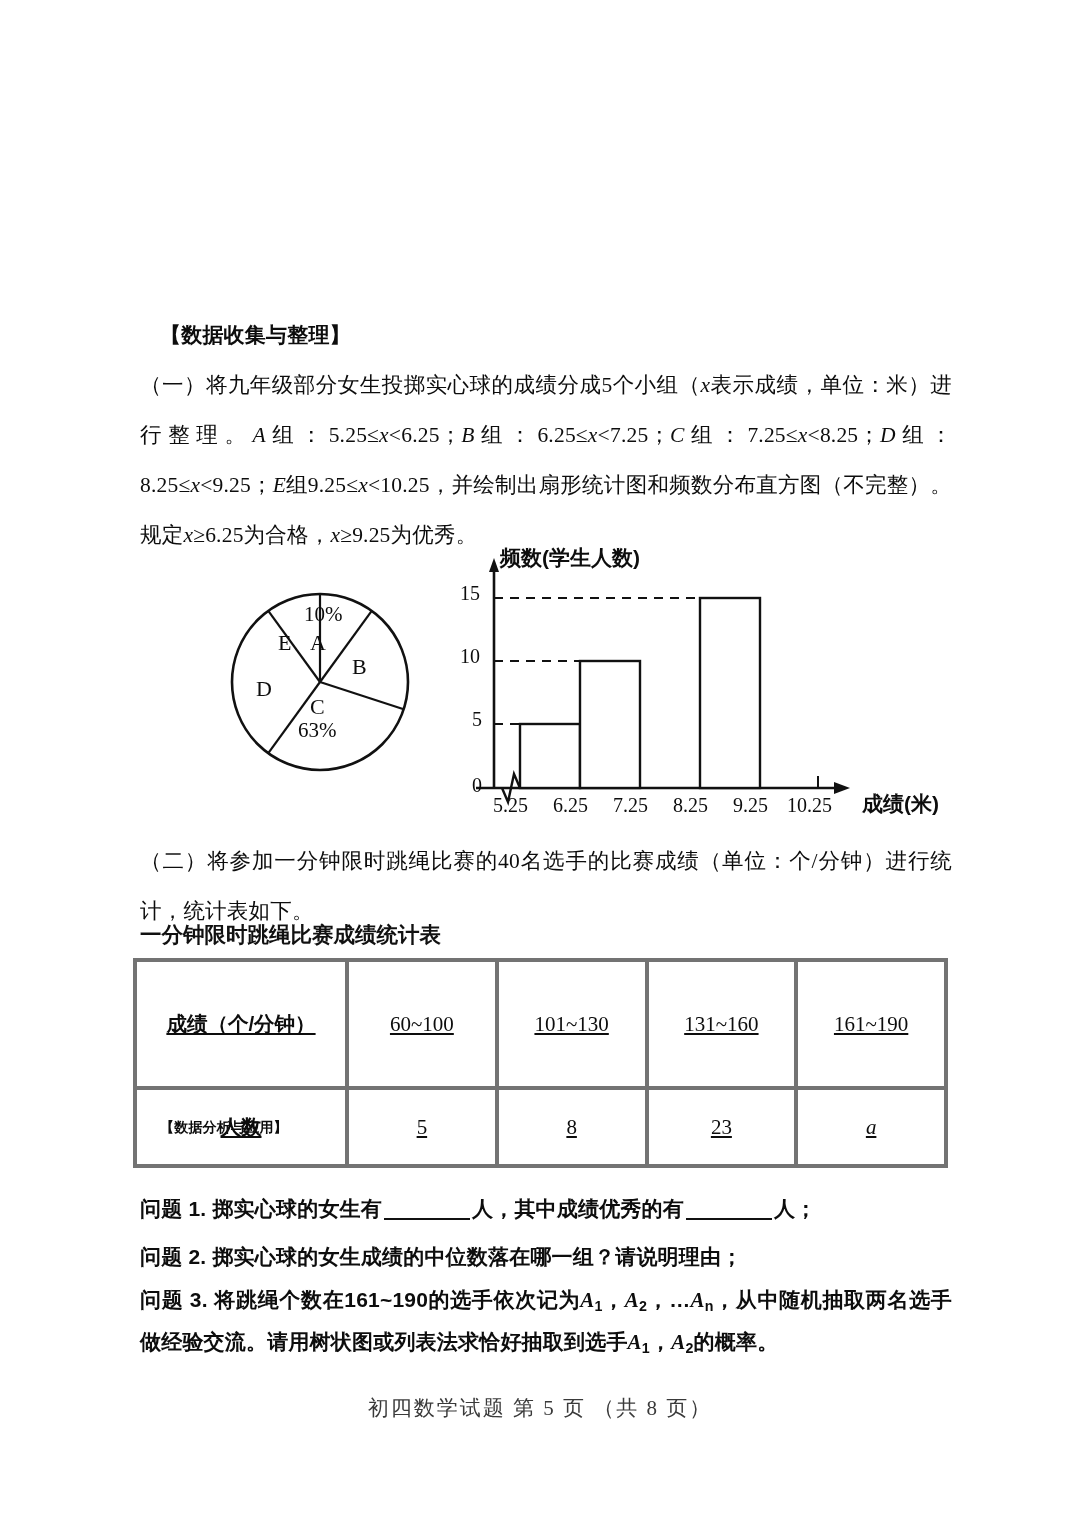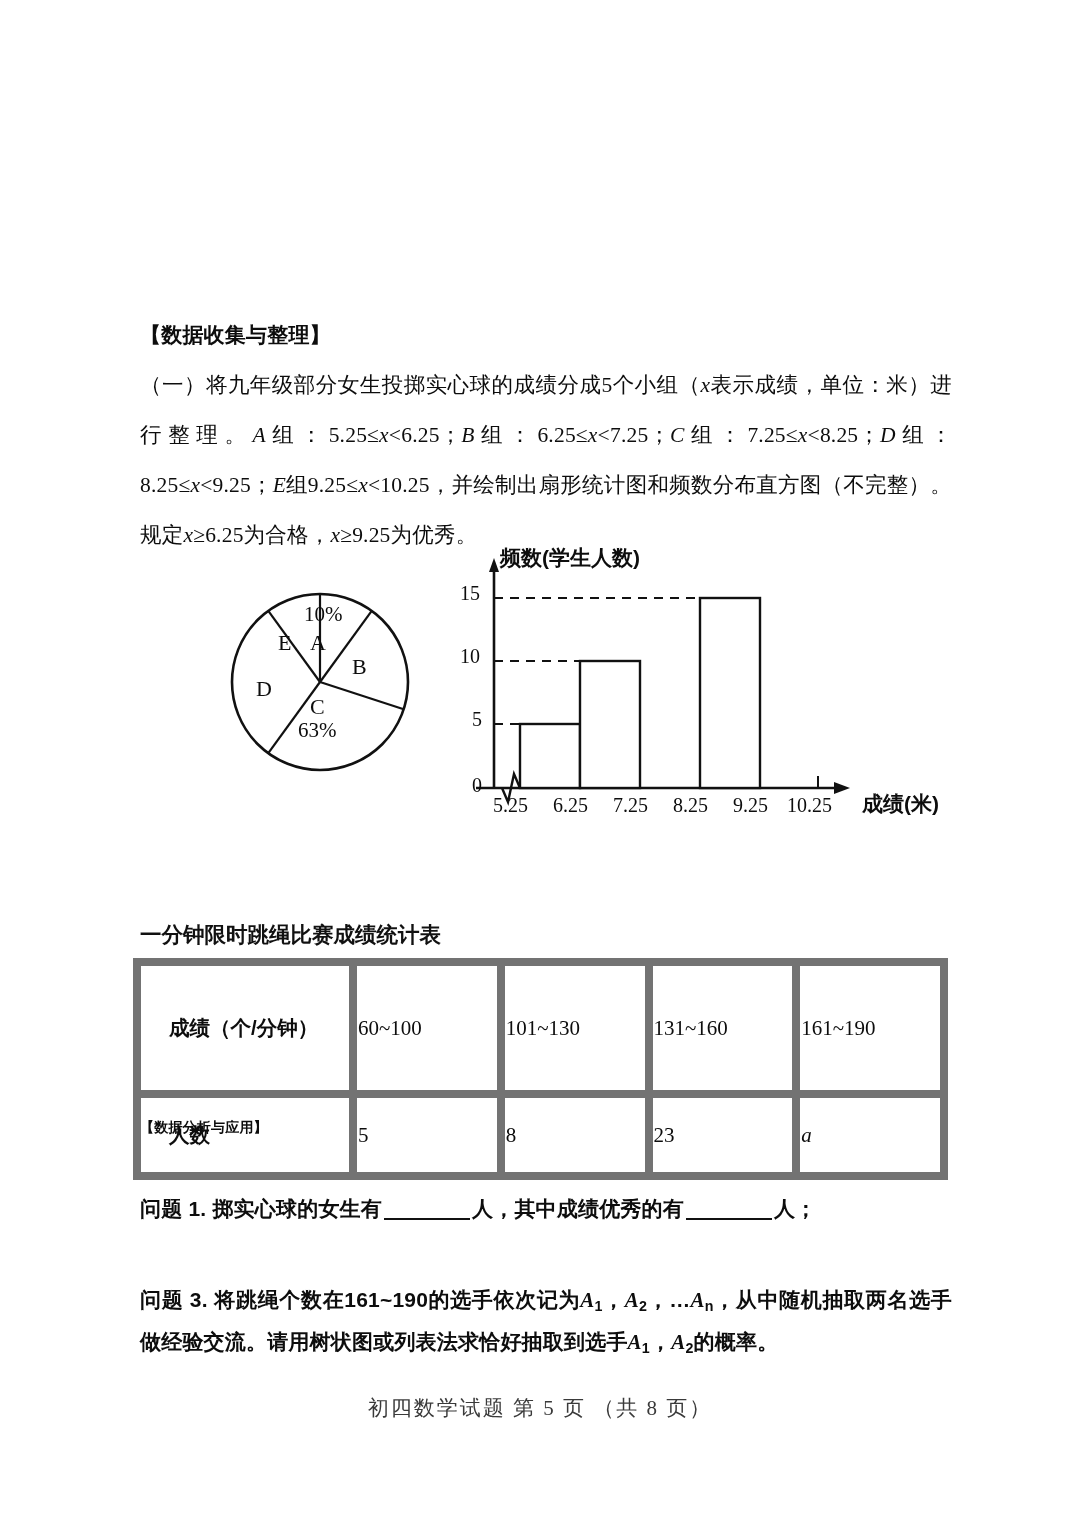--- a/index.html
+++ b/index.html
@@ -17,21 +17,21 @@
     position:absolute;
     font-size:21.5px;
     line-height:50px;
     letter-spacing:0.2px;
     color:#0d0d0d;
     text-align:justify;
   }
   .body-col{left:140px;width:812px;}
 
   .q-num{font-weight:600;}
-  .heading{font-weight:700;}
+  .heading{font-weight:700;margin-left:20px;}
 
   i.var{font-family:"Liberation Serif",serif;font-style:italic;}
   .mnum{font-family:"Liberation Serif",serif;font-style:normal;}
 
   
   .figures{position:absolute;left:140px;top:536px;width:812px;height:290px;}
 
   .pie-wrap{position:absolute;left:88px;top:54px;width:184px;height:184px;}
   .pie-label{
     position:absolute;font-size:22px;font-family:"Liberation Serif",serif;
@@ -46,25 +46,26 @@
   .hist-cn{font-family:"Liberation Sans","DejaVu Sans",sans-serif;font-weight:700;}
 
   
   .tbl-title{position:absolute;left:140px;top:920px;font-size:21.5px;font-weight:700;
              font-family:"Liberation Sans","DejaVu Sans",sans-serif;}
   table.stat{
     position:absolute;left:133px;top:958px;width:815px;
     border-collapse:collapse;table-layout:fixed;
   }
   table.stat td{
-    border:8px solid #737373;
-    text-align:left;vertical-align:middle;
+    border:4px solid #737373;
+    text-align:center;vertical-align:middle;
     font-size:21px;
     font-family:"Liberation Serif",serif;
     color:#0d0d0d;
+    text-decoration:underline;
   }
   table.stat .hdr-cn{
     font-family:"Liberation Sans","DejaVu Sans",sans-serif;
     font-weight:700;font-size:20.5px;line-height:36px;
     padding:6px 28px;
   }
   table.stat tr.r1 td{height:112px;}
   table.stat tr.r2 td{height:62px;margin-top:40px;}
   table.stat td.c1{width:152px;}
   table.stat .cell-a{font-style:italic;}
@@ -154,20 +155,21 @@
       <span class="hist-txt" style="left:103px;top:258px;">6.25</span>
       <span class="hist-txt" style="left:163px;top:258px;">7.25</span>
       <span class="hist-txt" style="left:223px;top:258px;">8.25</span>
       <span class="hist-txt" style="left:283px;top:258px;">9.25</span>
       <span class="hist-txt" style="left:337px;top:258px;">10.25</span>
       
       <span class="hist-txt hist-cn" style="left:412px;top:254px;font-size:21px;">成绩(米)</span>
     </div>
   </div>
 
+  <div class="para body-col" style="top:836px;">（二）将参加一分钟限时跳绳比赛的40名选手的比赛成绩（单位：个/分钟）进行统计，统计表如下。</div>
 
   <div class="tbl-title">一分钟限时跳绳比赛成绩统计表</div>
 
   <table class="stat">
     <tbody>
         <tr class="r1">
       <td class="c1 hdr-cn">成绩（个/分钟）</td>
       <td>60~100</td>
       <td>101~130</td>
       <td>131~160</td>
@@ -183,20 +185,24 @@
   </tbody>
     </table>
 
   <div class="para body-col heading" style="top:1102px;font-family:'Liberation Sans','DejaVu Sans',sans-serif;font-weight:700;font-size:14px;">【数据分析与应用】</div>
 
   <div class="para body-col" style="top:1184px;font-family:'Liberation Sans','DejaVu Sans',sans-serif;font-weight:700;font-size:21px;">
     <span>问题 1.</span>
     <span>掷实心球的女生有</span><span class="blank"></span><span>人，其中成绩优秀的有</span><span class="blank"></span><span>人；</span>
   </div>
 
+  <div class="para body-col" style="top:1232px;font-family:'Liberation Sans','DejaVu Sans',sans-serif;font-weight:700;font-size:21px;">
+    <span>问题 2.</span>
+    <span>掷实心球的女生成绩的中位数落在哪一组？请说明理由；</span>
+  </div>
 
   <div class="para body-col" style="top:1282px;font-family:'Liberation Sans','DejaVu Sans',sans-serif;font-weight:700;font-size:21px;line-height:35px;">
     <span>问题 3.</span>
     <span>将跳绳个数在161~190的选手依次记为</span><i class="var">A</i><sub class="idx">1</sub><span>，</span><i class="var">A</i><sub class="idx">2</sub><span>，</span><span>…</span><i class="var">A</i><sub class="idx">n</sub><span>，从中随机抽取两名选手做经验交流。请用树状图或列表法求恰好抽取到选手</span><i class="var">A</i><sub class="idx">1</sub><span>，</span><i class="var">A</i><sub class="idx">2</sub><span>的概率。</span>
   </div>
 
   <div class="footer">初四数学试题 第 5 页 （共 8 页）</div>
 
 </div>
 

